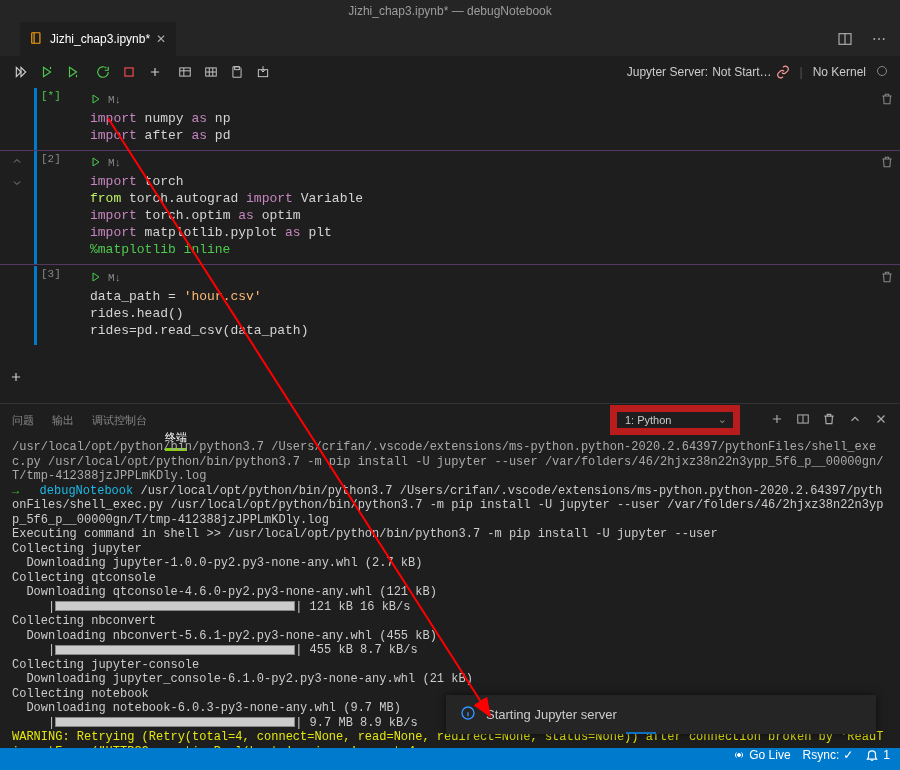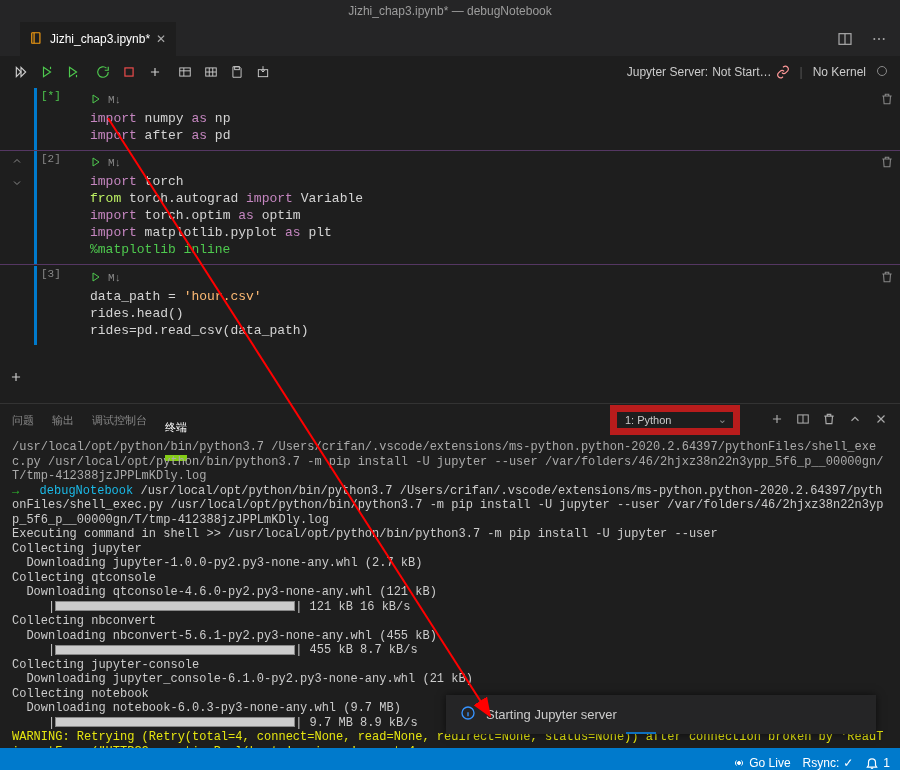--- a/index.html
+++ b/index.html
@@ -132,21 +132,21 @@
 .panel-tabs {
   height: 32px;
   display:flex;
   align-items:center;
   padding: 0 12px;
   gap: 18px;
   font-family: -apple-system, sans-serif;
   font-size: 11px;
   color: #888;
 }
-.panel-tab.active { color:#fff; border-bottom:6px solid #84cc16; padding-bottom:20px;margin-top:40px; }
+.panel-tab.active { color:#fff; border-bottom:3px solid #84cc16; padding-bottom:3px;margin-top:40px; }
 .panel-tabs-spacer { flex:1; }
 .panel-dropdown {
   border:7px solid #b91c1c;
   padding: 2px 24px 2px 8px;
   color:#ccc;
   position:relative;
   min-width:130px;
 }
 .panel-dropdown::after {
   content:"⌄";
@@ -189,21 +189,21 @@
 }
 .notif-icon { color:#3794ff; width:16px; }
 .notif-bar { position:absolute; bottom:0; height:2px; width:30px; left:180px; background:#0e70c0; }
 .statusbar {
   position:absolute;
   bottom:0; left:0; right:0;
   height: 22px;
   background: #007acc;
   color:#fff;
   display:flex;
-  align-items:flex-end;
+  align-items:flex-start;
   padding: 0 10px;
   gap:12px;
   font-family: -apple-system, sans-serif;
   font-size:12px;
 }
 .statusbar .spacer { flex:1; }
 .sb-item { display:flex; align-items:center; gap:4px; }
 .sb-bell { position:relative; }
 .annotation-arrow {
   position:absolute;

